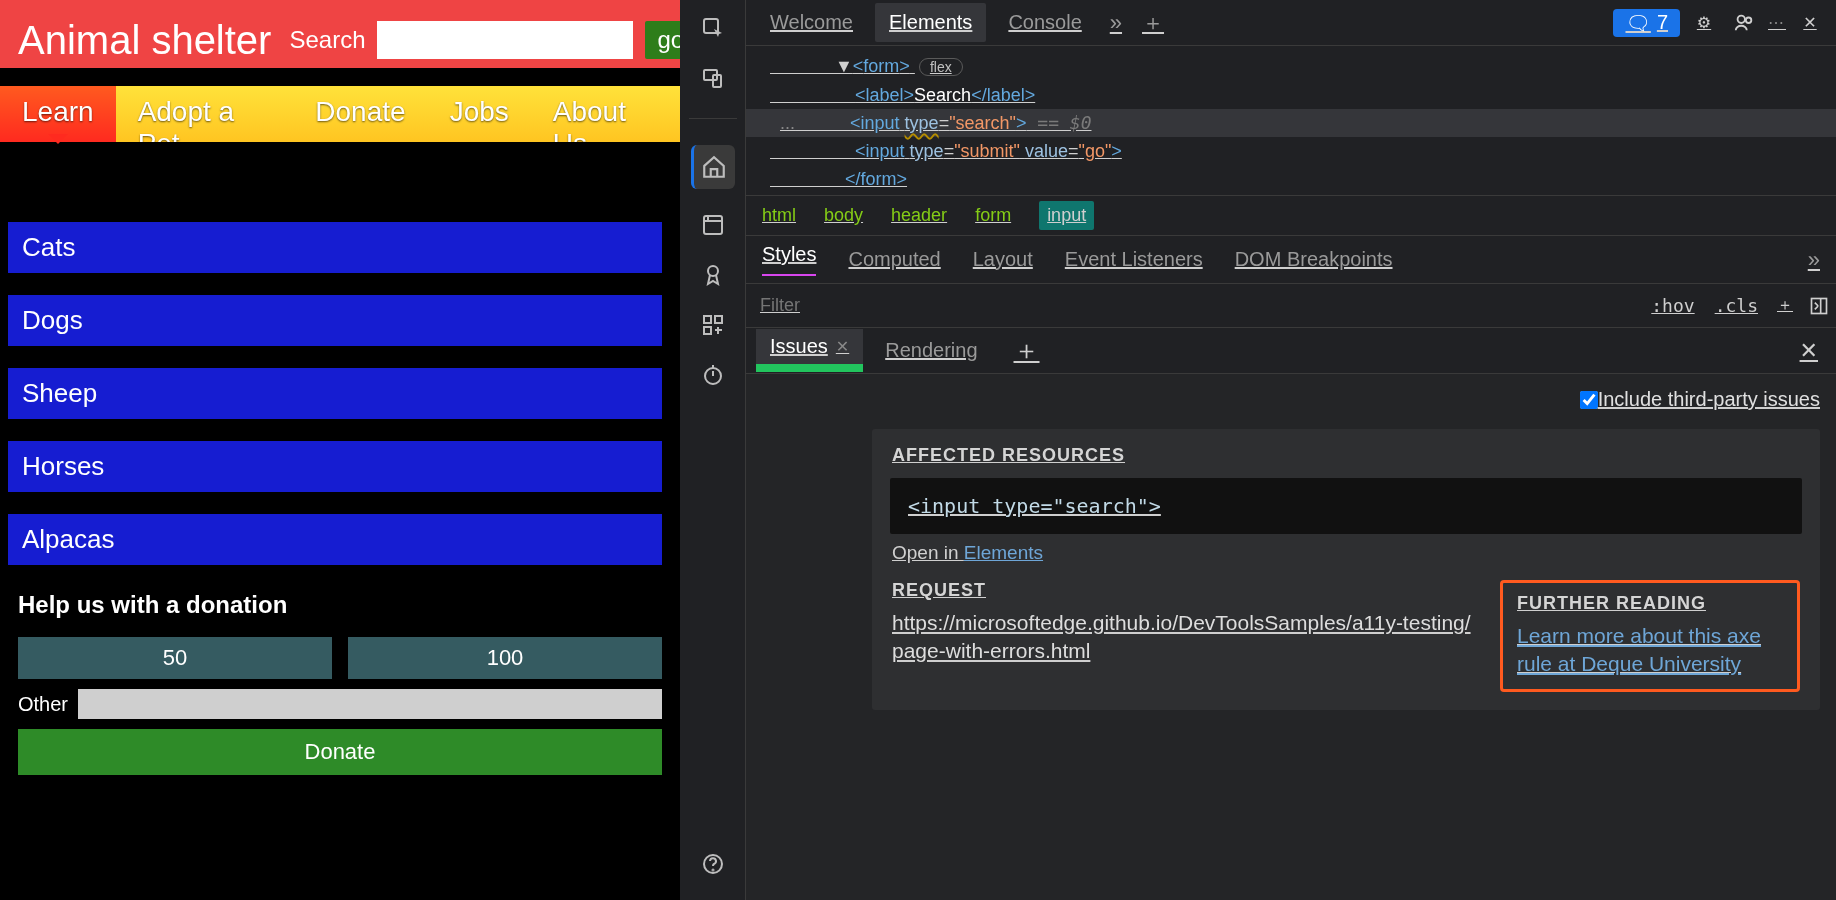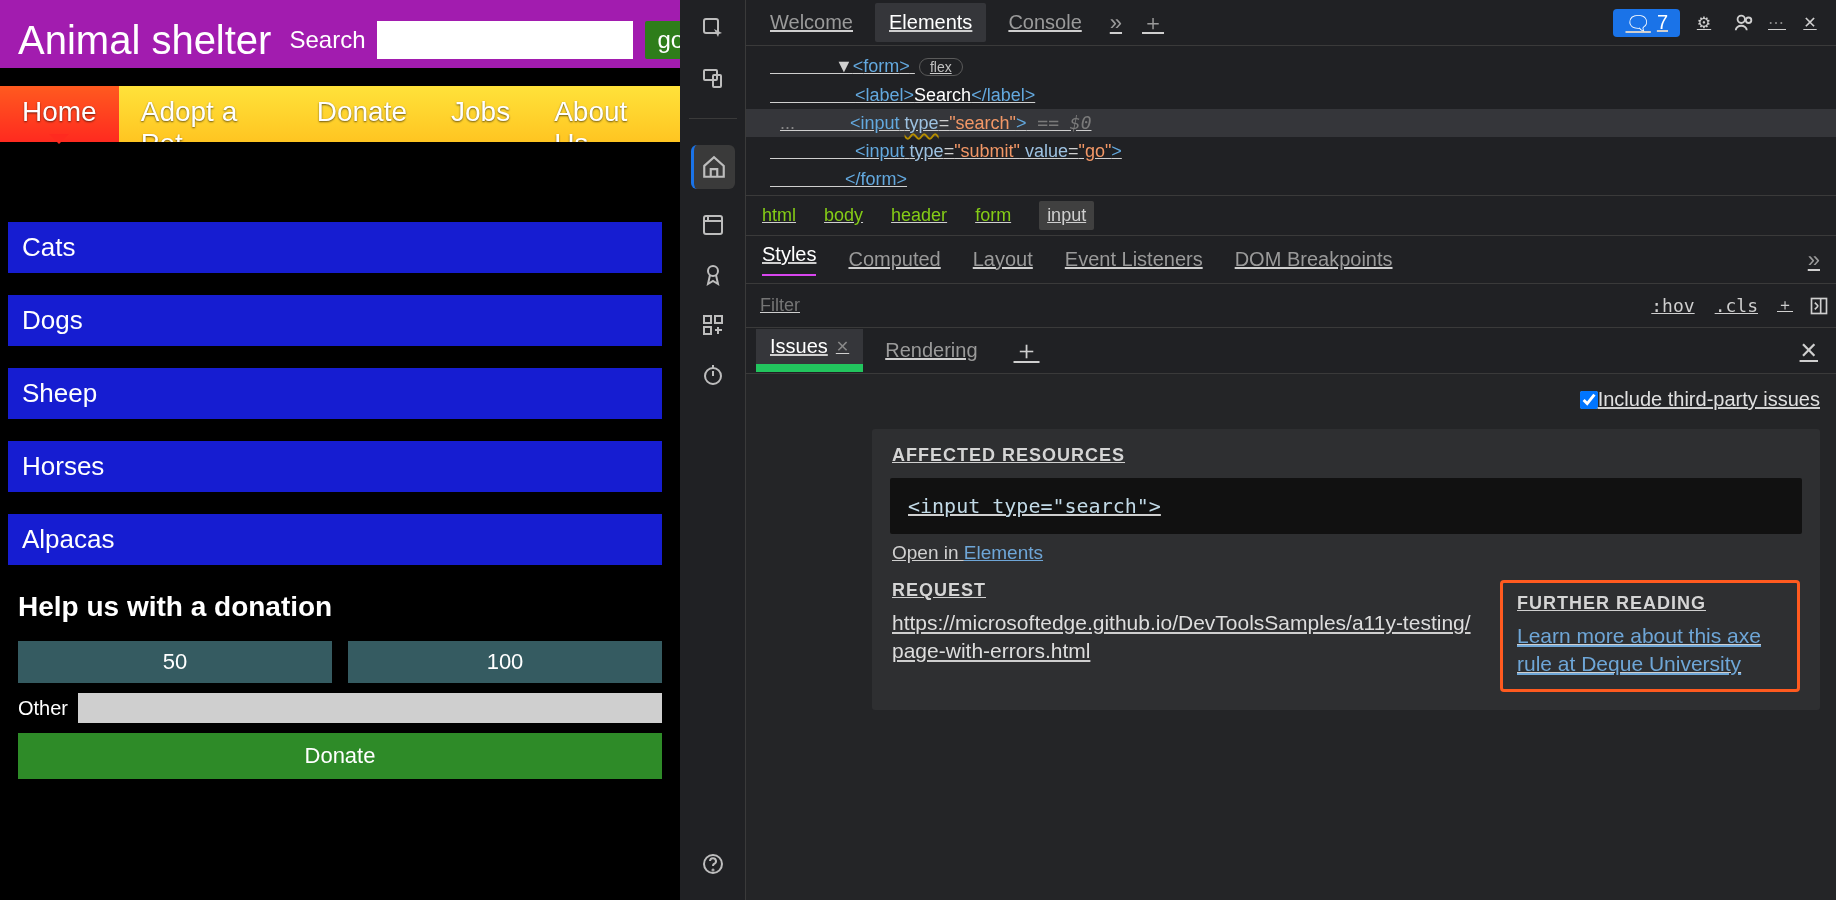--- a/index.html
+++ b/index.html
@@ -1,34 +1,34 @@
 <!DOCTYPE html>
 <html><head>
 <meta charset="utf-8">
 <style>
 * { margin:0; padding:0; box-sizing:border-box; font-family:"Segoe UI",Arial,sans-serif; }
 body { background:#0b0b0b; height:900px; width:1836px; display:flex; overflow:hidden; position:relative; }
 
 
 .page { width:680px; height:100%; background:#000; color:#fff; display:flex; flex-direction:column; }
-.hdr { display:flex; align-items:center; gap:18px; padding:18px 18px 6px 18px; background:#a21caf; }
+.hdr { display:flex; align-items:center; gap:18px; padding:18px 18px 6px 18px; background:#ef4444; }
 .hdr h1 { font-size:40px; font-weight:400; line-height:1.1; flex:none; }
 .hdr .srch-wrap { display:flex; align-items:center; gap:12px; margin-left:auto; }
 .hdr label { font-size:24px; }
 .hdr input[type=search]{ width:256px; height:38px; background:#fff; color:#000; border:none; font-size:20px; padding:0 8px;}
 .hdr .go { background:#2e7d1a; color:#fff; height:38px; padding:0 12px; font-size:24px; border:none; border-radius:2px; cursor:pointer;}
 .nav { display:flex; align-items:stretch; background:linear-gradient(#ffe23a,#ffc521); margin-top:18px; height:56px;}
 .nav a { color:#fff; font-size:28px; padding:10px 22px; text-shadow:0 1px 2px rgba(0,0,0,.6); cursor:pointer;}
 .nav a.active { background:linear-gradient(#ff5a1f,#ff2a1f); position:relative;}
 .nav a.active::after{ content:""; position:absolute; left:50%; bottom:-12px; transform:translateX(-50%); border:10px solid transparent; border-top-color:#ff2a1f;}
 .notch-fill { height:56px; background:#000;}
 .cats-list { padding:24px 18px 10px 8px; display:flex; flex-direction:column; gap:22px;}
 .cats-list .item { background:#161dd1; color:#fff; font-size:26px; padding:10px 14px; cursor:pointer;}
 .donate-block { padding:16px 18px;}
-.donate-block h2 { font-size:28px; font-weight:700; margin-bottom:18px;}
+.donate-block h2 { font-size:24px; font-weight:700; margin-bottom:18px;}
 .d-row { display:flex; gap:16px; margin-bottom:10px;}
 .d-row .amt { flex:1; background:#355b61; color:#fff; font-size:22px; height:42px; display:flex; align-items:center; justify-content:center; cursor:pointer;}
 .d-other { display:flex; align-items:center; gap:10px; margin-bottom:10px;}
 .d-other label { font-size:20px; color:#fff;}
 .d-other input { flex:1; height:30px; background:#cfcfcf; border:none;}
 .d-donate { width:100%; height:46px; background:#2e8b28; color:#fff; font-size:22px; border:none; cursor:pointer; display:flex; align-items:center; justify-content:center;}
 
 
 .devtools { flex:1; background:#202124; color:#cfcfcf; display:flex; height:100%; }
 .dt-rail { width:66px; border-right:1px solid #3a3a3a; display:flex; flex-direction:column; align-items:center; padding-top:14px; gap:22px; position:relative;}
@@ -51,21 +51,21 @@
 .dom-pane { border-bottom:1px solid #3a3a3a; font-family:Consolas,Menlo,monospace; font-size:18px; padding:6px 0 2px 0; overflow:hidden;}
 .dom-pane .ln{ white-space:pre; padding-left:24px; line-height:28px;}
 .dom-pane .hl{ background:#35363a;}
 .dom-pane .underline{ text-decoration:underline wavy #b58d00 2px; text-underline-offset:4px;}
 .dom-pane .pill{ border:1px solid #5a5a5a; border-radius:999px; padding:0 10px; color:#c0c0c0; font-size:14px; margin-left:4px;}
 .dom-pane .ellipsis{ color:#888; padding-left:10px;}
 .tag{ color:#63a9df;} .attrn{color:#9dc1e0;} .attrv{color:#f29766;} .txt{color:#fff;} .gray{color:#7a7a7a;} .mono{font-family:Consolas,Menlo,monospace; font-style:italic;}
 
 .crumbs{ height:40px; display:flex; align-items:center; gap:28px; padding:0 16px; border-bottom:1px solid #3a3a3a;}
 .crumbs .bc{ color:#84cc16; font-size:18px; cursor:pointer;}
-.crumbs .bc.active{ background:#404040; padding:4px 8px; color:#cfcfcf; border-radius:2px;}
+.crumbs .bc.active{ background:#0f766e; padding:4px 8px; color:#cfcfcf; border-radius:2px;}
 
 .style-tabs{ height:48px; display:flex; align-items:center; gap:32px; padding:0 16px; border-bottom:1px solid #3a3a3a;}
 .style-tabs .stab{ color:#9a9a9a; font-size:20px; cursor:pointer;}
 .style-tabs .stab.active{ color:#fff; border-bottom:2px solid #d946ef; padding-bottom:8px;}
 .style-tabs .chev{ color:#9a9a9a; font-size:22px; margin-left:auto; cursor:pointer;}
 
 .filter-row{ height:44px; display:flex; align-items:center; border-bottom:1px solid #3a3a3a;}
 .filter-row input{ flex:1; background:#202124; border:none; color:#cfcfcf; font-size:18px; padding:0 14px; height:100%;}
 .filter-row .tool{ color:#cfcfcf; font-family:Consolas,Menlo,monospace; font-size:18px; padding:0 10px; cursor:pointer;}
 .filter-row .ico{ width:34px; height:34px; display:flex; align-items:center; justify-content:center; cursor:pointer; color:#cfcfcf;}
@@ -99,21 +99,21 @@
 <div class="page">
   <div class="hdr">
     <h1>Animal shelter</h1>
     <div class="srch-wrap">
       <label>Search</label>
       <input type="search" style="">
       <button class="go">go</button>
     </div>
   </div>
   <nav class="nav">
-    <a class="active">Home</a>
+    <a class="active">Learn</a>
     <a>Adopt a Pet</a>
     <a>Donate</a>
     <a>Jobs</a>
     <a>About Us</a>
   </nav>
   <div class="notch-fill"></div>
 
   <div class="cats-list">
     <div class="item">Cats</div>
     <div class="item">Dogs</div>

